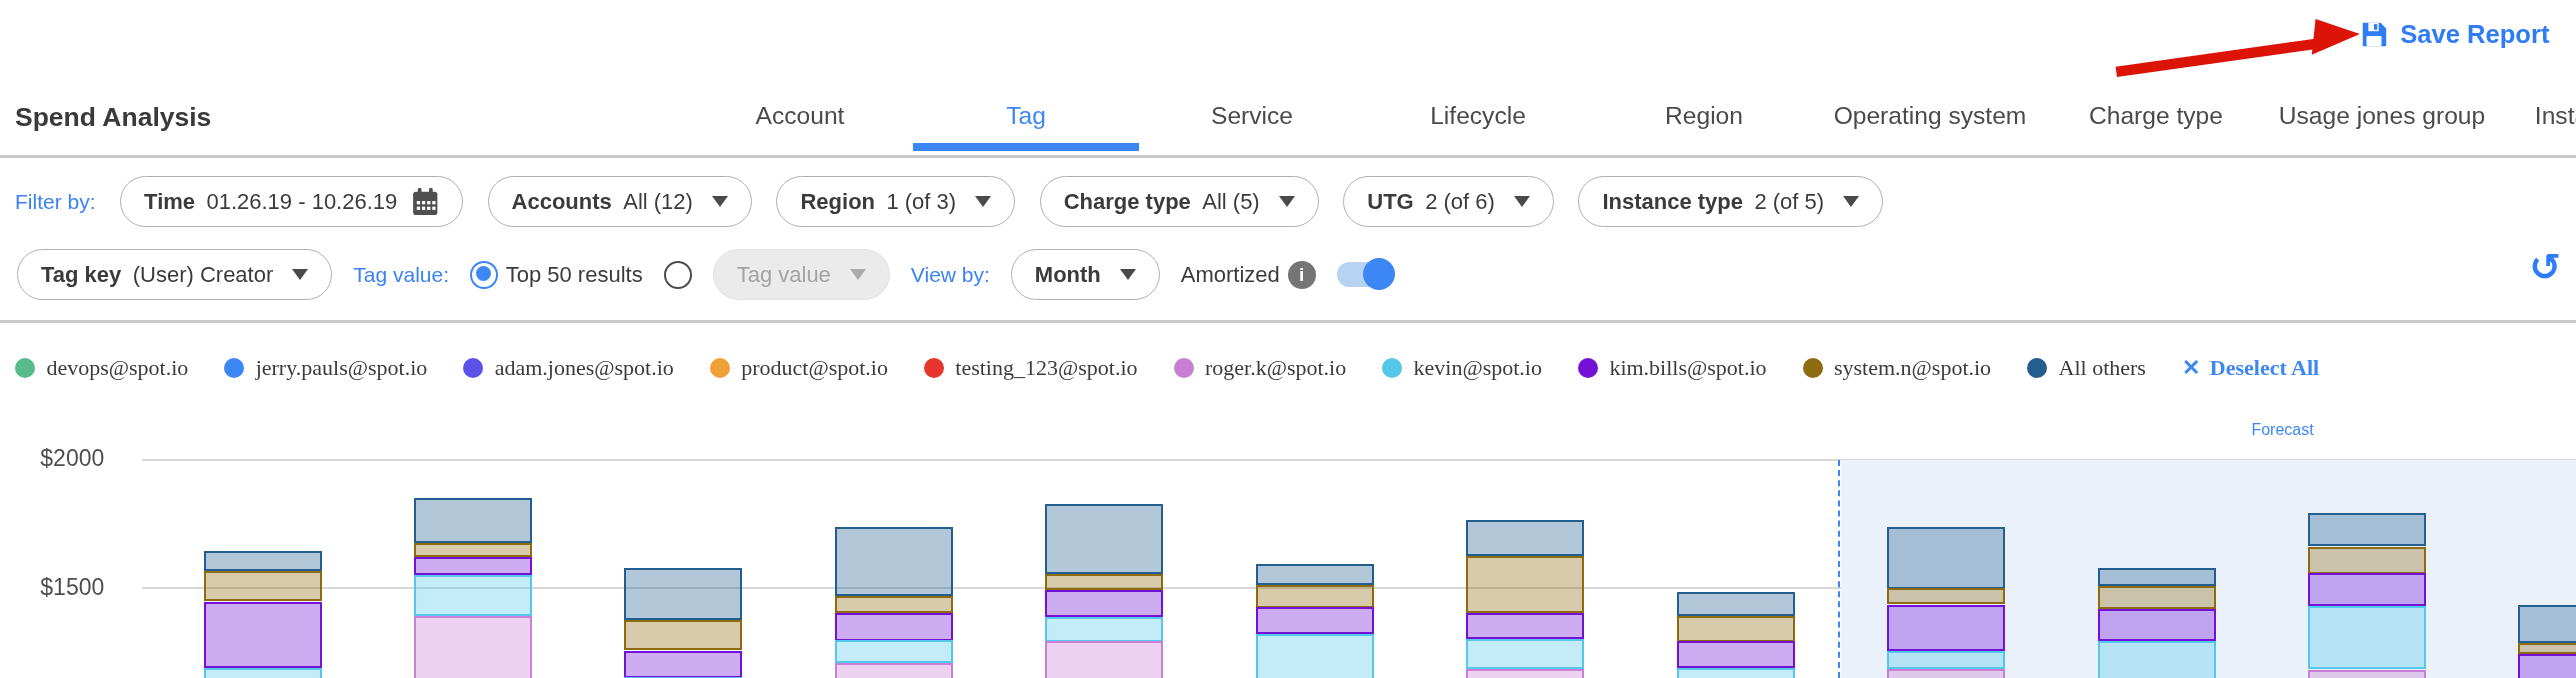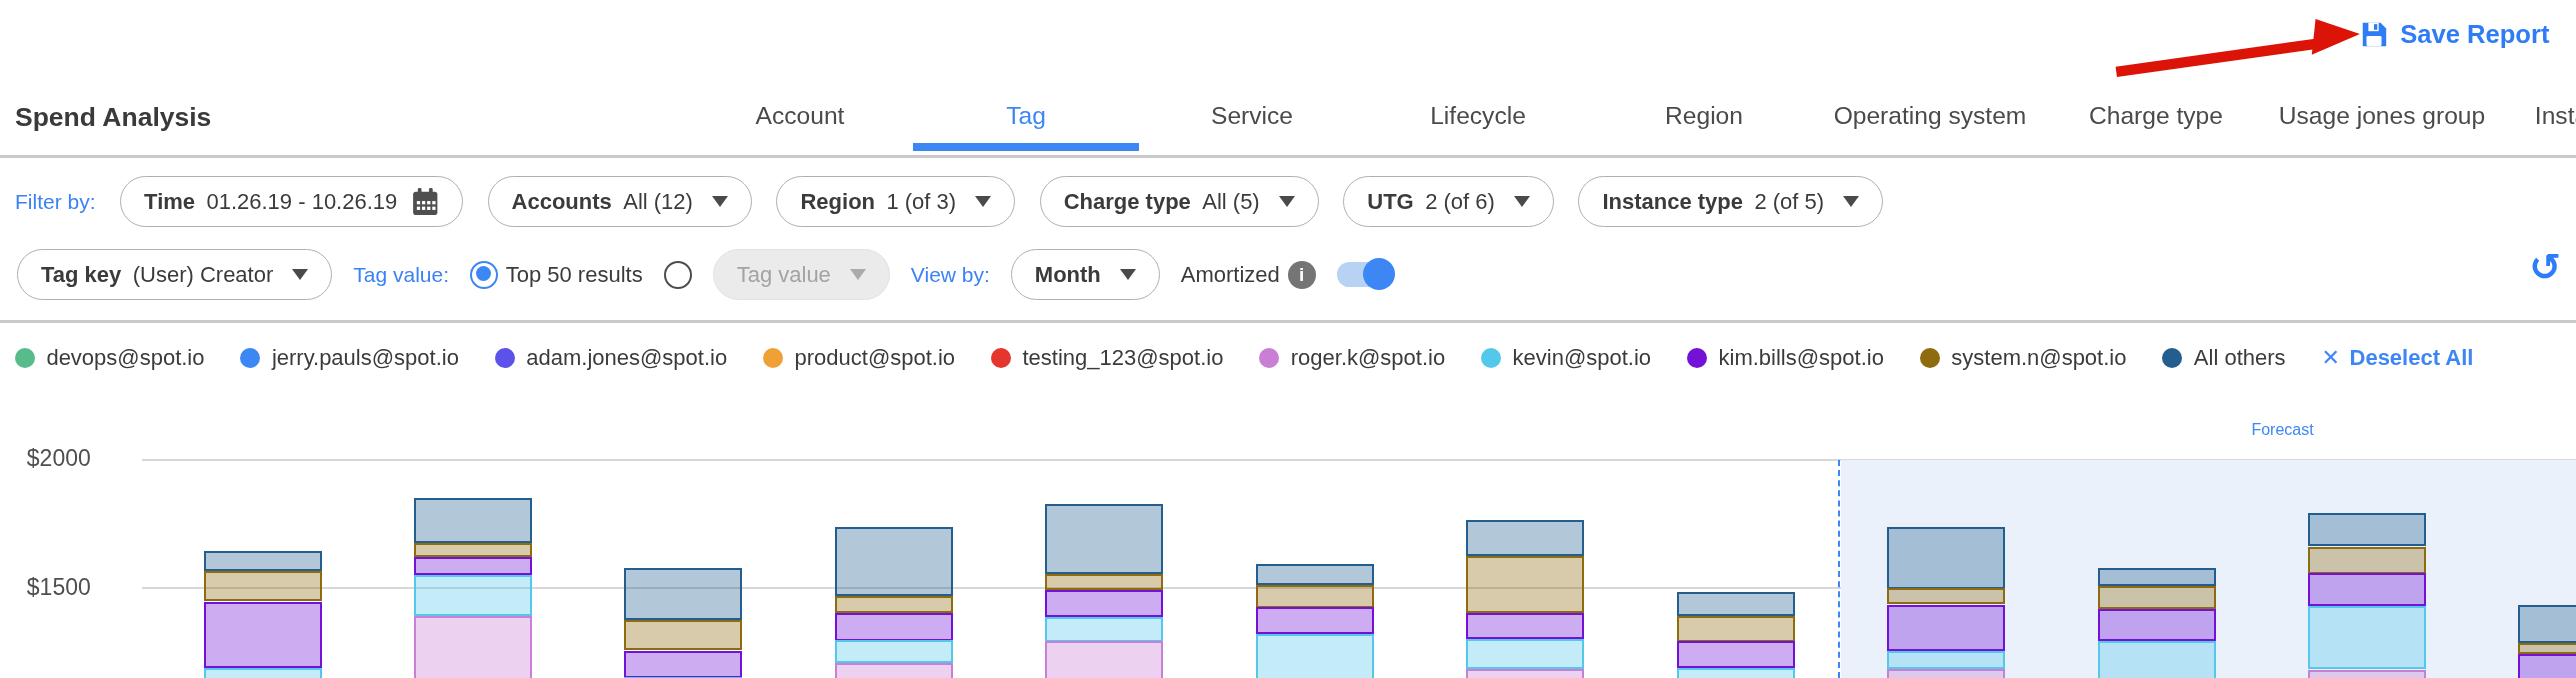--- a/index.html
+++ b/index.html
@@ -31,27 +31,27 @@
   .radio.on::after{content:"";position:absolute;left:3.8px;top:3.8px;width:15px;height:15px;border-radius:50%;background:#3d87f5;}
   .radio.off{border:2.8px solid #4d4d4d;}
   .rlabel{font-size:22px;margin-left:-13.3px;}
   .info-icon{width:28px;height:28px;border-radius:50%;background:#757575;color:#fff;font-size:19px;
         font-weight:700;text-align:center;line-height:28px;margin-left:-13.3px;}
   .toggle{width:55px;height:24.6px;border-radius:12.3px;background:#b8d2f4;position:relative;cursor:pointer;}
   .toggle .knob{position:absolute;right:-3.8px;top:-3.8px;width:32px;height:32px;border-radius:50%;background:#3d87f5;}
   .refresh{position:absolute;right:15px;top:248px;font-size:38px;font-weight:700;color:#2f7df6;cursor:pointer;line-height:38px;}
   .sec-divider{position:absolute;left:0;right:0;top:320px;height:2.8px;background:#c9c9c9;}
   
-  .legend{position:absolute;left:15px;top:345px;height:36px;display:flex;align-items:flex-start;gap:36px;}
+  .legend{position:absolute;left:15px;top:345px;height:36px;display:flex;align-items:flex-end;gap:36px;font-family:Liberation Serif, serif;}
   .litem{display:flex;align-items:center;gap:11.4px;font-size:22px;color:#3b3b3b;cursor:pointer;white-space:nowrap;}
   .ldot{width:20px;height:20px;border-radius:50%;}
   .deselect{display:flex;align-items:center;gap:9.5px;color:#3d87f5;font-weight:700;font-size:22px;cursor:pointer;}
   
   .chart{position:absolute;left:0;top:398px;width:2576px;height:280px;overflow:hidden;}
-  .ytick{position:absolute;width:91px;text-align:center;font-size:23px;color:#4f4f4f;left:13.3px;}
+  .ytick{position:absolute;width:91px;text-align:right;font-size:23px;color:#4f4f4f;left:13.3px;}
   .gridline{position:absolute;left:142px;right:0;height:1.9px;background:#d8d8d8;}
   .forecast-bg{position:absolute;left:1841px;right:0;top:62px;bottom:0;background:#eaf1fb;}
   .forecast-line{position:absolute;left:1838px;top:62px;bottom:0;width:0;border-left:2.8px dashed #3d87f5;}
   .forecast-label{position:absolute;left:2188px;width:189px;top:23px;text-align:center;font-size:16px;color:#3d87f5;}
   .bars{position:absolute;left:0;top:0;right:0;bottom:0;}
   .seg{position:absolute;box-sizing:border-box;border:2.8px solid;}
   .annot{position:absolute;left:0;top:0;pointer-events:none;}
 </style>
 </head>
 <body>

